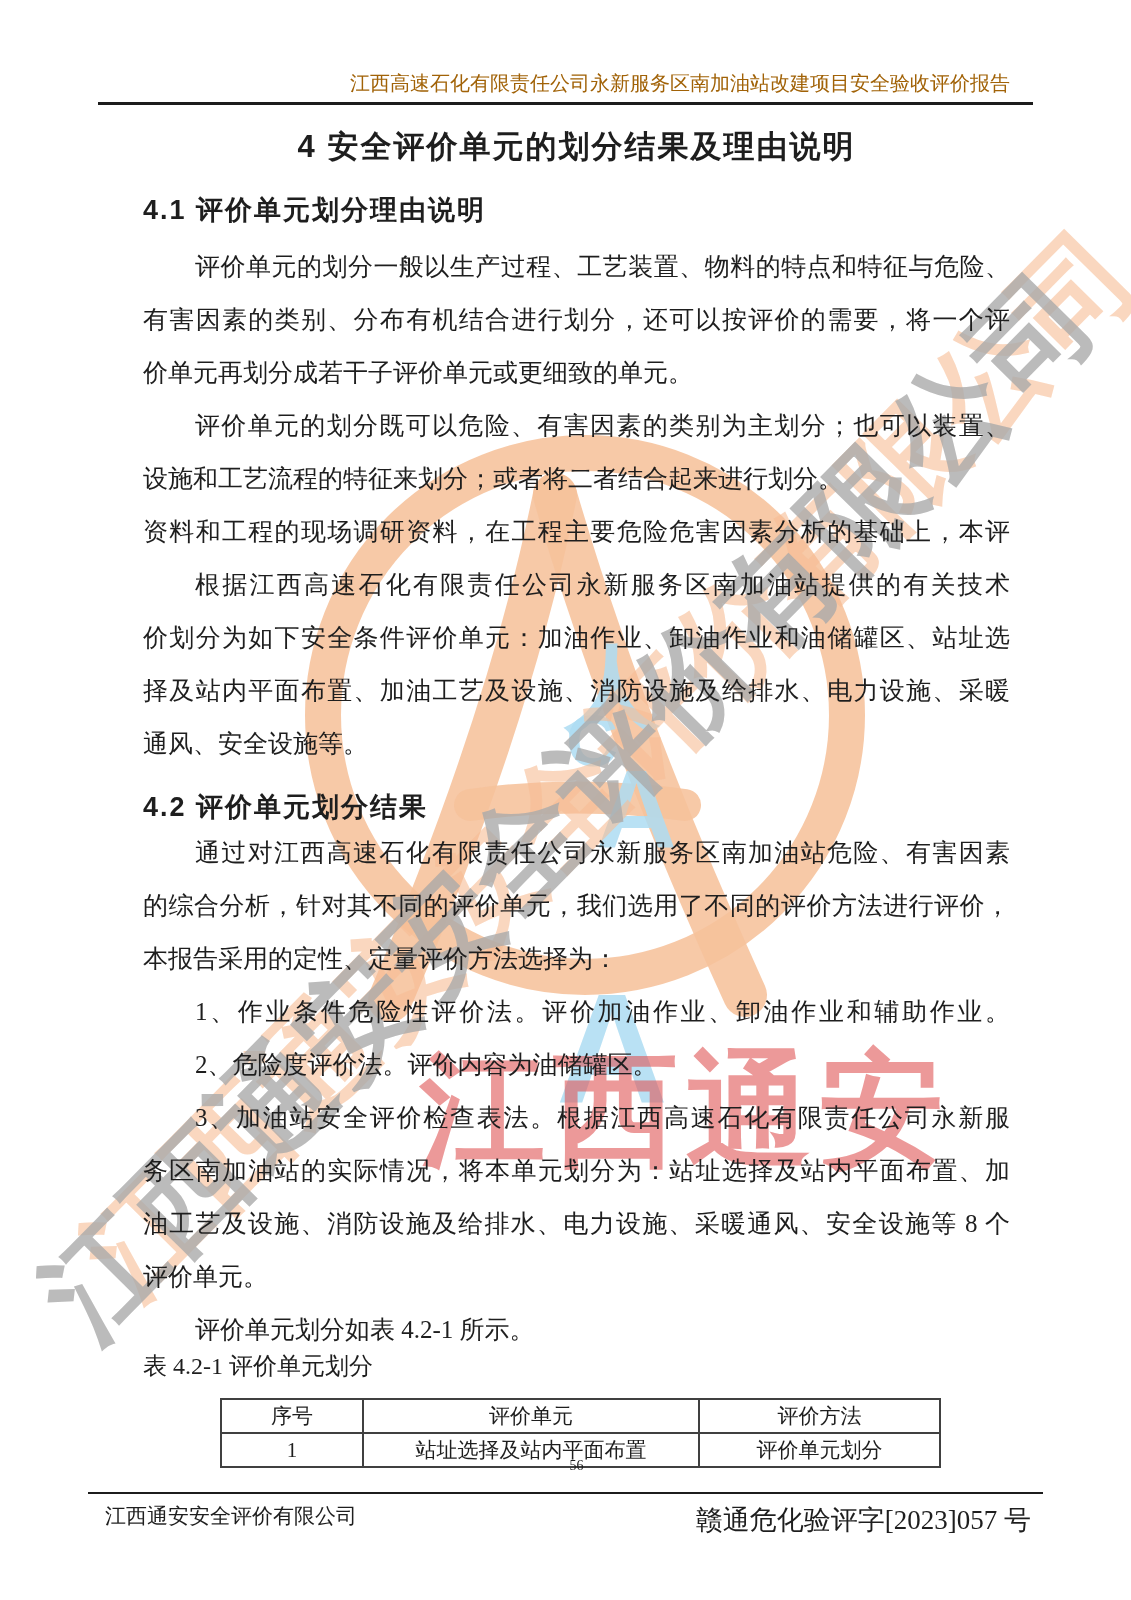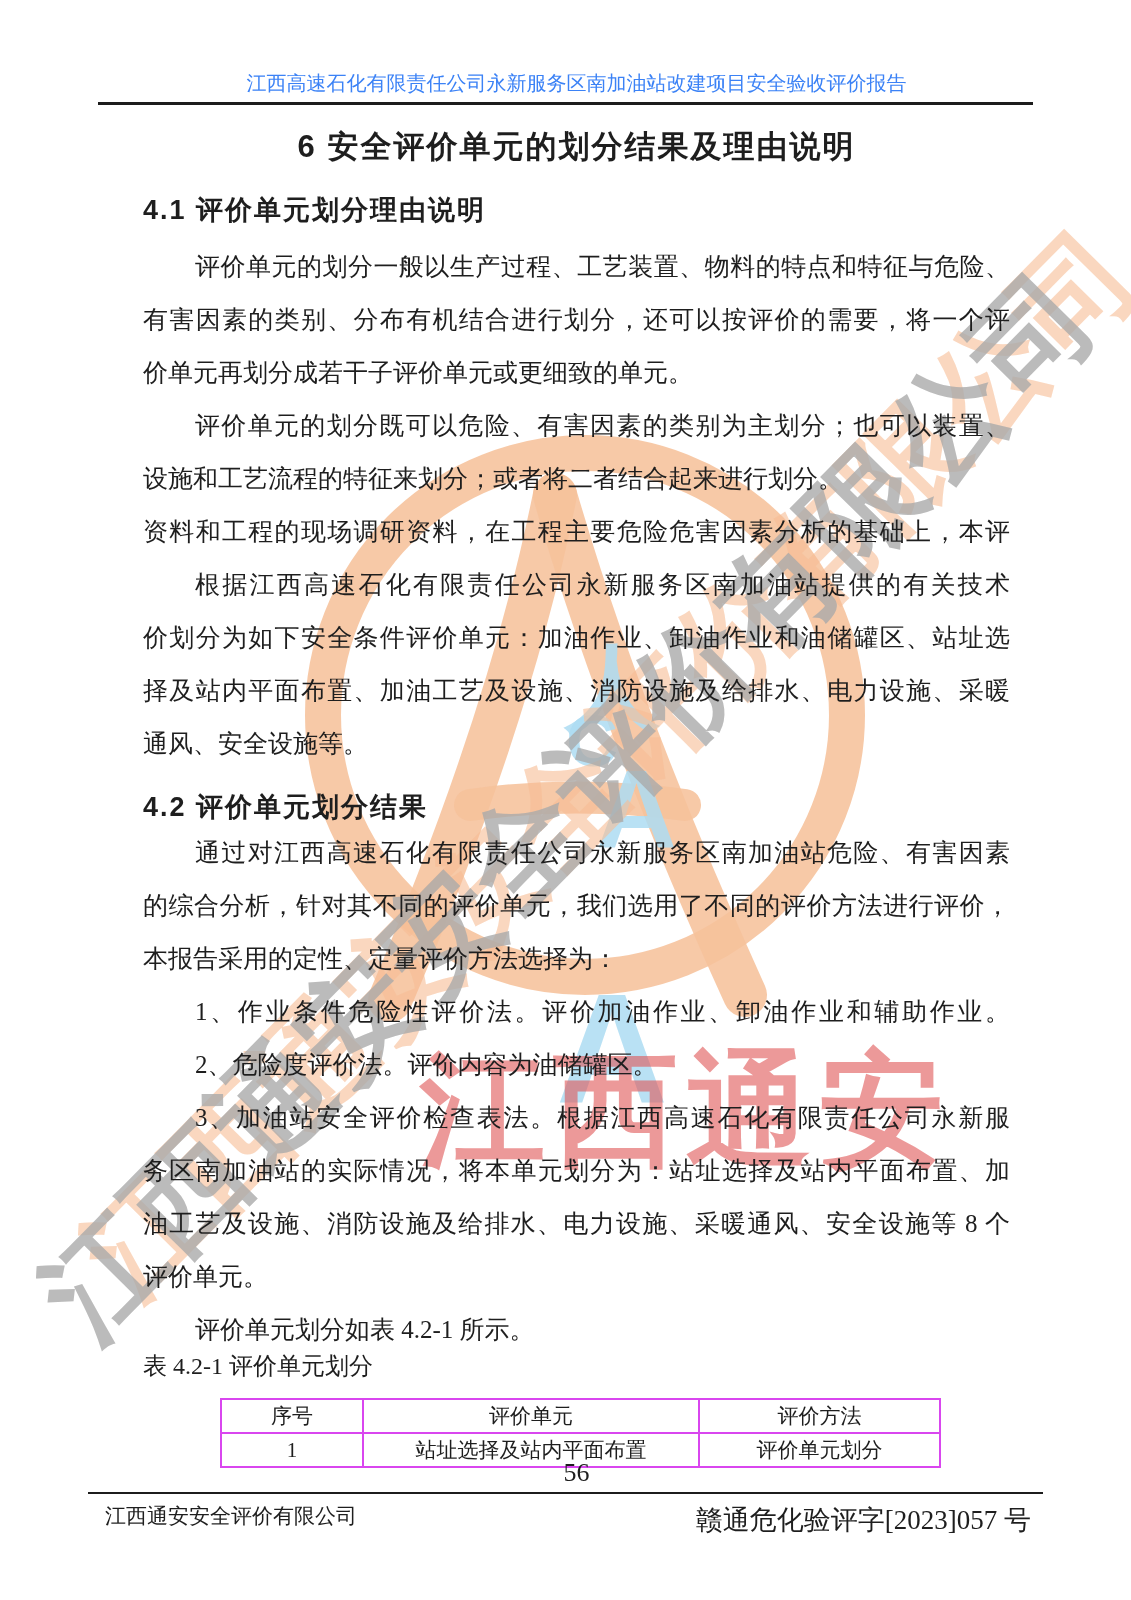--- a/index.html
+++ b/index.html
@@ -43,21 +43,21 @@
   .wm-blue{
     font-family:"Liberation Sans","DejaVu Sans",sans-serif;
     font-weight:bold;
     color:rgba(173,220,242,0.85);
     white-space:nowrap;
   }
   
   .abs{position:absolute;}
   .hdr{
     left:143px;width:867px;top:70px;
-    text-align:center;font-size:20px;color:#3b82f6;
+    text-align:right;font-size:20px;color:#a16207;
   }
   .hdr-rule{left:98px;right:98px;top:102px;height:3px;background:#1c1c1c;}
   .chapter{
     left:143px;width:867px;top:126px;
     text-align:center;
     font-family:"Liberation Sans","DejaVu Sans",sans-serif;
     font-weight:bold;font-size:31px;letter-spacing:2px;
   }
   .sec{
     left:143px;width:867px;
@@ -72,28 +72,28 @@
     left:143px;width:867px;top:1350px;
     text-align:left;font-size:24px;
   }
   
   .tblwrap{left:220px;top:1398px;}
   table.t{
     border-collapse:collapse;
     font-size:21px;
   }
   table.t td{
-    border:2px solid #d946ef;
+    border:2px solid #404040;
     text-align:center;
     padding:0;
     height:32px;
   }
   .c0{width:140px;} .c1{width:334px;} .c2{width:239px;}
   
-  .pageno{left:143px;width:867px;top:1458px;text-align:center;font-size:26px;}
+  .pageno{left:143px;width:867px;top:1458px;text-align:center;font-size:14px;}
   .ftr-rule{left:88px;right:88px;top:1492px;height:2px;background:#1c1c1c;}
   .ftr-left{left:105px;top:1502px;font-size:21px;}
   .ftr-right{right:100px;top:1502px;font-size:27px;}
 </style>
 </head>
 <body>
 
 <div class="page">
 
   <div class="wm" style="left:0;top:0;width:1131px;height:1600px;">
@@ -112,21 +112,21 @@
 
     <div class="wm wm-diag wm-diag-peach">江西通安安全评价有限公司</div>
     <div class="wm wm-diag wm-diag-gray">江西通安安全评价有限公司</div>
 
     <div class="wm wm-red">江西通安</div>
   </div>
 
   <div class="abs hdr">江西高速石化有限责任公司永新服务区南加油站改建项目安全验收评价报告</div>
   <div class="abs hdr-rule"></div>
 
-  <div class="abs chapter">6 安全评价单元的划分结果及理由说明</div>
+  <div class="abs chapter">4 安全评价单元的划分结果及理由说明</div>
   <div class="abs sec" style="top:192px;">4.1 评价单元划分理由说明</div>
 
   <div class="abs body-block" style="top:240px;">
     <div class="ln j ind">评价单元的划分一般以生产过程、工艺装置、物料的特点和特征与危险、</div>
     <div class="ln j">有害因素的类别、分布有机结合进行划分，还可以按评价的需要，将一个评</div>
     <div class="ln">价单元再划分成若干子评价单元或更细致的单元。</div>
     <div class="ln j ind">评价单元的划分既可以危险、有害因素的类别为主划分；也可以装置、</div>
     <div class="ln">设施和工艺流程的特征来划分；或者将二者结合起来进行划分。</div>
     <div class="ln j">资料和工程的现场调研资料，在工程主要危险危害因素分析的基础上，本评</div>
     <div class="ln j ind">根据江西高速石化有限责任公司永新服务区南加油站提供的有关技术</div>

